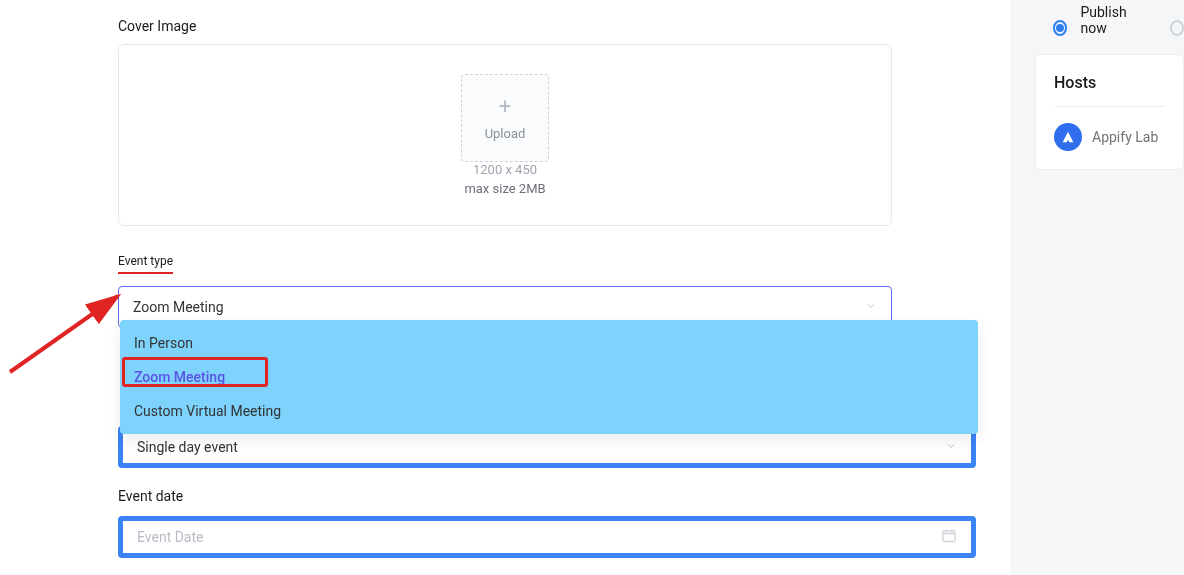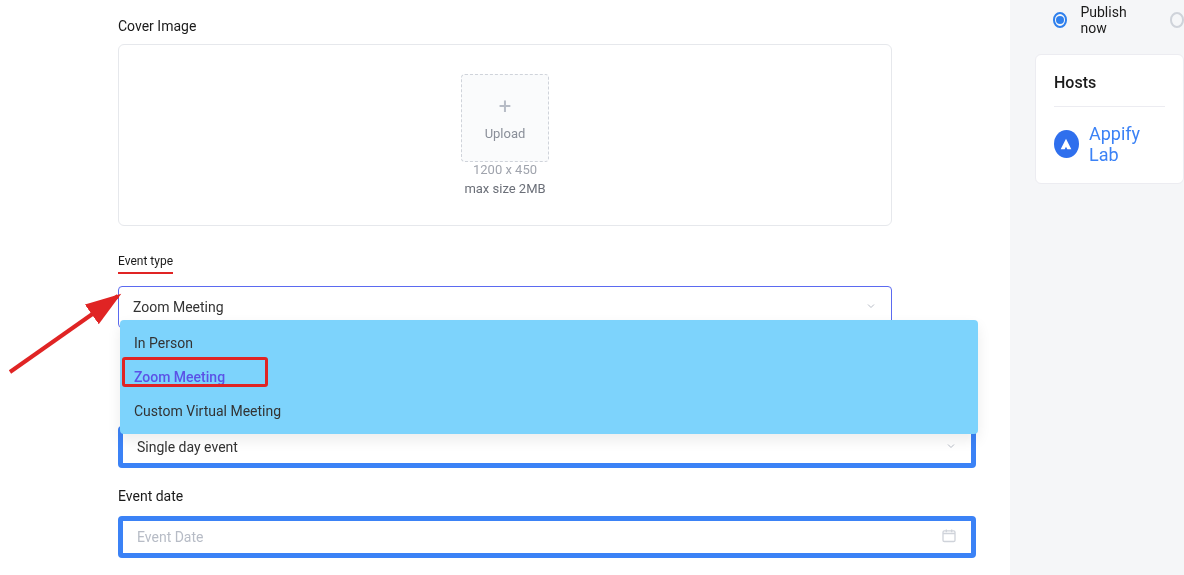--- a/index.html
+++ b/index.html
@@ -155,21 +155,21 @@
     .link-field .select-chevron { color: #b7bcc6; }
     .date-field .cal-icon {
       position: absolute;
       right: 14px;
       top: 50%;
       transform: translateY(-50%);
       color: #cfd3da;
     }
     .publish-row {
       display: flex;
-      align-items: center;
+      align-items: flex-end;
       gap: 13px;
       padding: 4px 0 18px 18px;
     }
     .radio {
       width: 16px;
       height: 16px;
       border: 2px solid #2f80ed;
       border-radius: 50%;
       display: inline-flex;
       align-items: center;
@@ -209,21 +209,21 @@
     }
     .host-avatar {
       width: 28px;
       height: 28px;
       border-radius: 50%;
       background: #2f6fed;
       display: flex;
       align-items: center;
       justify-content: center;
     }
-    .host-name { font-size: 18px; color: #3b82f6; }
+    .host-name { font-size: 14px; color: #737373; }
     svg.chevron { width: 12px; height: 12px; }
     svg.cal { width: 16px; height: 16px; }
   </style>
 </head>
 <body>
 
 <div class="main-panel">
 
   <div>
     <span class="field-label">Cover Image</span>

